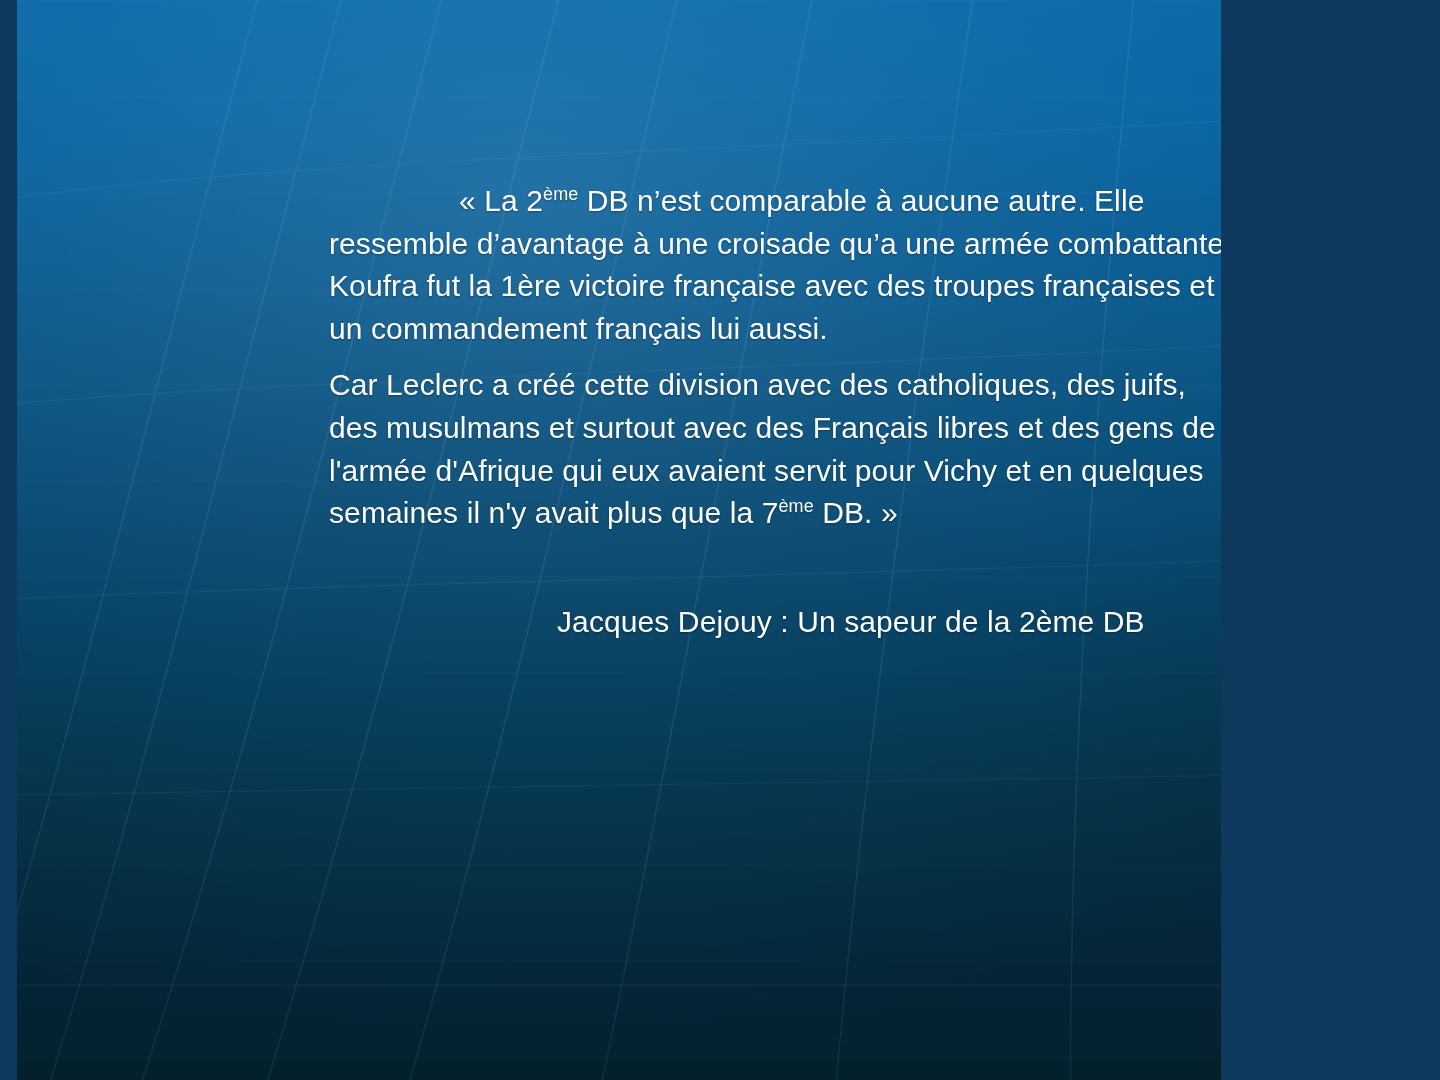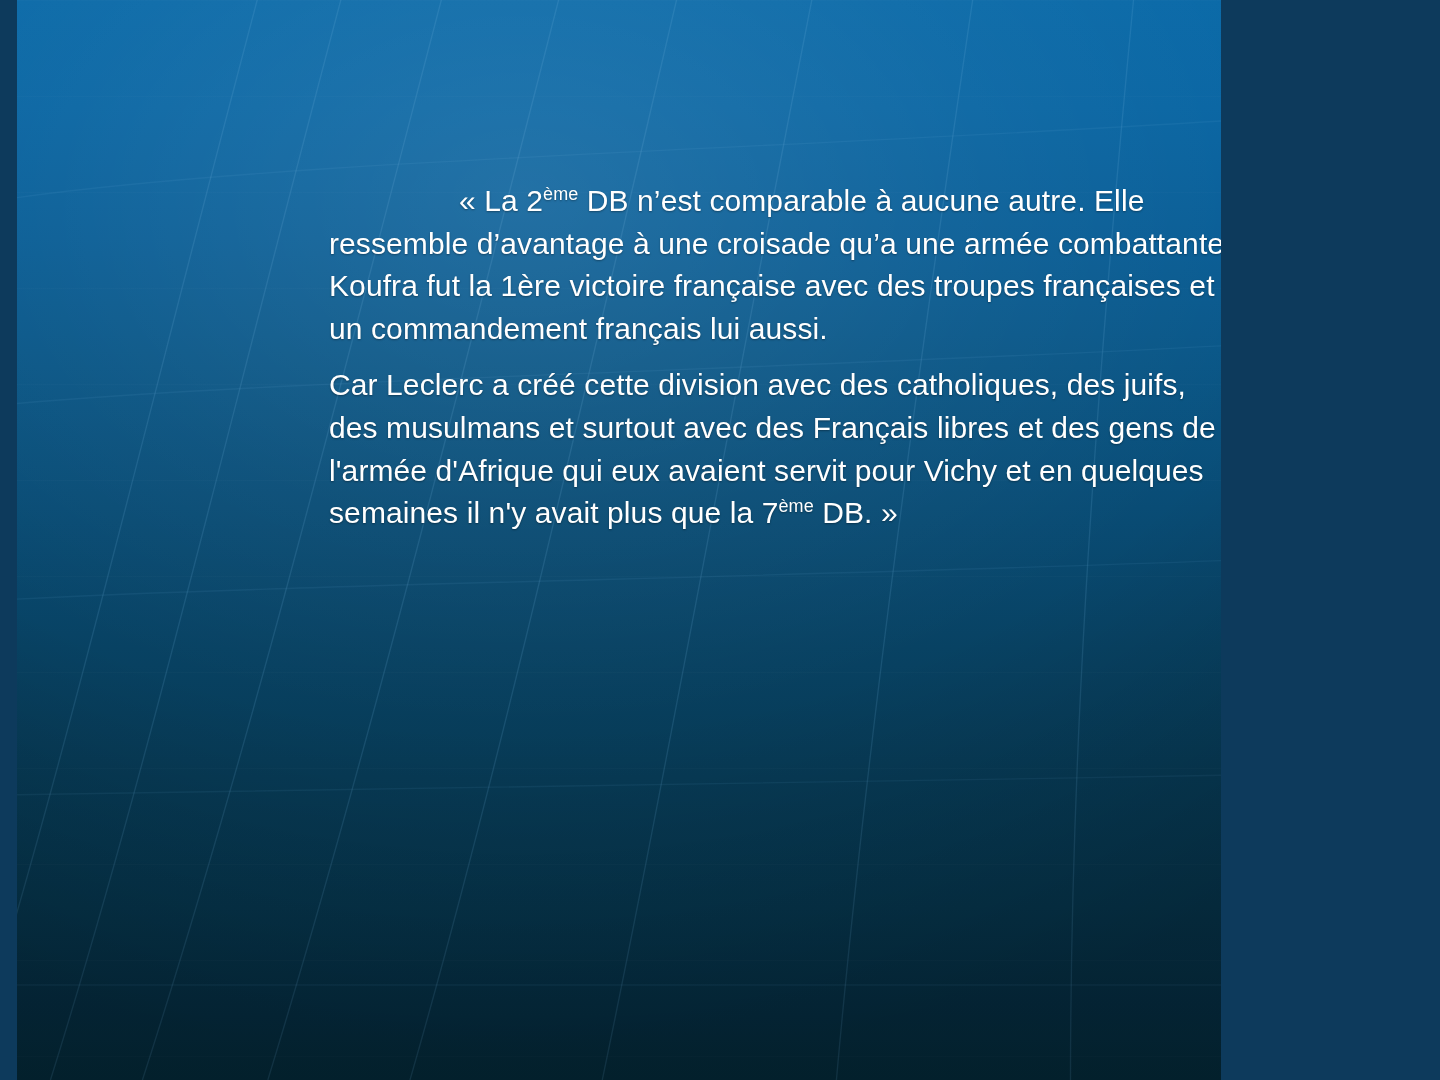--- a/index.html
+++ b/index.html
@@ -128,15 +128,18 @@
 
     <p class="para first">
       <span>«  La 2</span><sup>ème</sup><span> DB n’est comparable à aucune autre. Elle ressemble d’avantage à une croisade qu’a une armée combattante. Koufra fut la 1ère victoire française avec des troupes françaises et un commandement français lui aussi.</span>
     </p>
 
 
     <p class="para">
       <span>Car Leclerc a créé cette division avec des catholiques, des juifs, des musulmans et surtout avec des Français libres et des gens de l'armée d'Afrique qui eux avaient servit pour Vichy et en quelques semaines il n'y avait plus que la 7</span><sup>ème</sup><span> DB. »</span>
     </p>
 
+    <p class="para attribution gap-before">
+      <span>Jacques Dejouy : Un sapeur de la 2ème DB</span>
+    </p>
 
   </div>
 </div>
 
 </body></html>

